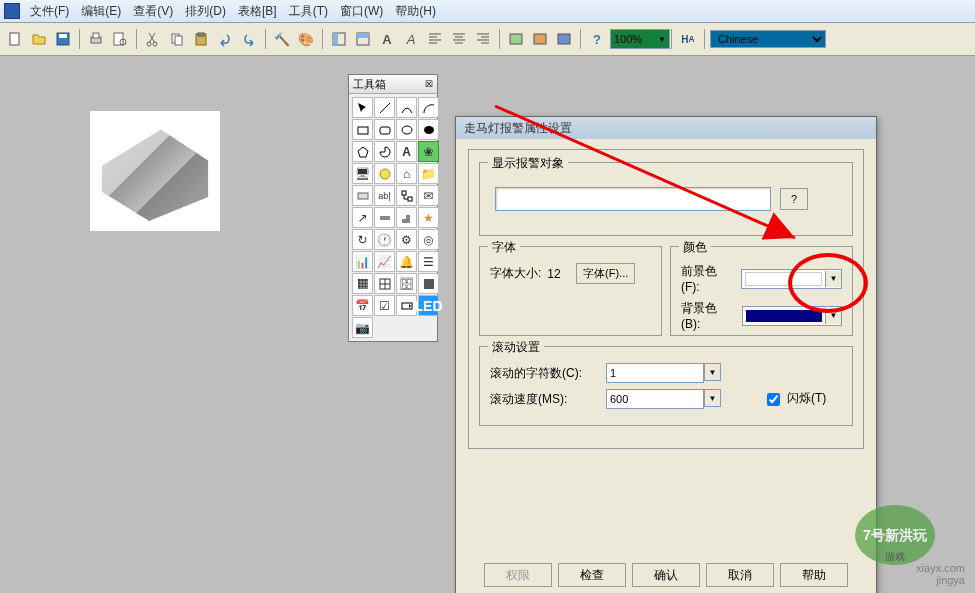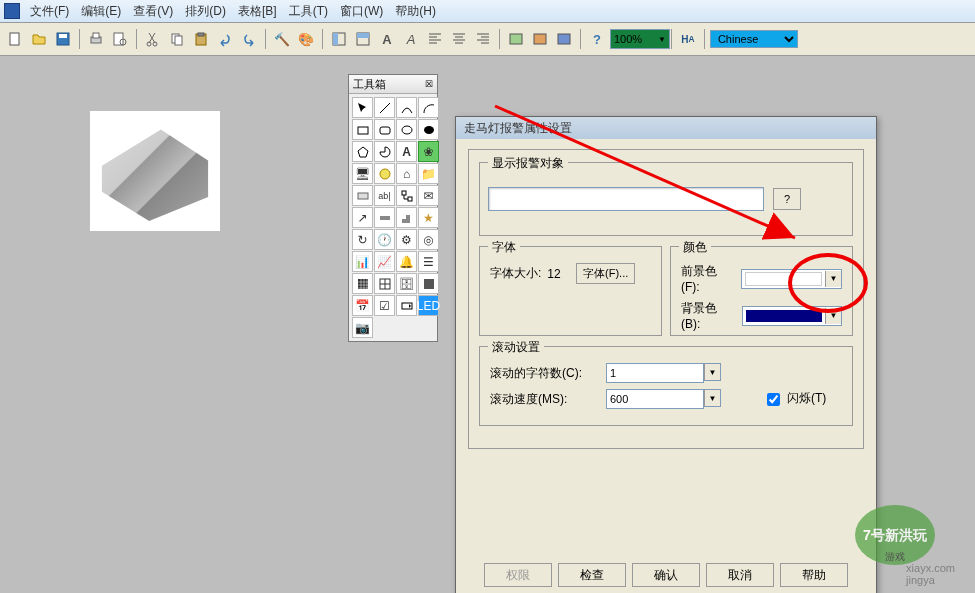--- a/index.html
+++ b/index.html
@@ -4,21 +4,21 @@
 <style>
 body{margin:0;padding:0;font-family:sans-serif;font-size:12px;background:#bebebe;overflow:hidden;width:975px;height:593px}
 .menubar{background:linear-gradient(#eaf3fb,#d4e6f7);height:22px;display:flex;align-items:center;padding:0 4px;border-bottom:1px solid #999}
 .menubar span{padding:0 6px;color:#333;cursor:pointer}
 .app-icon{width:14px;height:14px;background:#2a5caa;border:1px solid #1a3c7a;margin-right:4px}
 .toolbar{background:#ece9d8;height:28px;display:flex;align-items:center;padding:2px 4px;border-bottom:1px solid #999;gap:2px}
 .tb-btn{width:20px;height:20px;border:1px solid transparent;display:flex;align-items:center;justify-content:center;cursor:pointer;font-size:13px}
 .tb-btn svg{width:16px;height:16px}
 .tb-sep{width:1px;height:20px;background:#999;margin:0 3px}
 .zoom-input{width:52px;height:18px;border:1px solid #7f9db9;background:#15803d;padding:0 3px;font-size:11px}
-.lang-select{width:88px;height:18px;border:1px solid #7f9db9;background:#0ea5e9;padding:0 3px;font-size:11px}
+.lang-select{width:116px;height:18px;border:1px solid #7f9db9;background:#0369a1;padding:0 3px;font-size:11px}
 .canvas{position:relative;height:540px}
 .thumb{position:absolute;left:90px;top:55px;width:130px;height:120px;background:#fff}
 .thumb::after{content:"";position:absolute;inset:8px 6px 8px 6px;background:linear-gradient(135deg,#ddd 0%,#ccc 40%,#999 41%,#bbb 60%,#888 61%,#aaa 100%);clip-path:polygon(5% 45%,55% 10%,95% 40%,95% 75%,45% 98%,5% 70%)}
 .toolbox{position:absolute;left:348px;top:18px;width:88px;background:#efefef;border:1px solid #7a7a7a}
 .toolbox-title{background:linear-gradient(#fafafa,#e0e0e0);height:18px;display:flex;align-items:center;padding:0 4px;font-size:11px;justify-content:space-between;border-bottom:1px solid #aaa}
 .toolbox-grid{display:grid;grid-template-columns:repeat(4,1fr);gap:1px;padding:3px}
 .tool-cell{width:19px;height:19px;border:1px solid #bbb;background:#fff;display:flex;align-items:center;justify-content:center;cursor:pointer;font-size:12px;color:#333}
 .tool-cell svg{width:14px;height:14px}
 .dialog{position:absolute;left:455px;top:60px;width:420px;height:480px;background:#ece9d8;border:1px solid #666;box-shadow:2px 2px 6px rgba(0,0,0,0.3)}
 .dlg-title{background:linear-gradient(#cedbe8,#b8cce0);height:22px;display:flex;align-items:center;padding:0 8px;font-size:12px;color:#333}
@@ -35,21 +35,21 @@
 .color-combo{width:100px;height:18px;border:1px solid #7f9db9;background:#fff;display:flex;align-items:center;position:relative}
 .color-swatch{flex:1;height:12px;margin:0 3px}
 .dropdown-arrow{width:15px;height:16px;border-left:1px solid #999;background:#ece9d8;display:flex;align-items:center;justify-content:center;font-size:8px}
 .num-select{width:90px;height:18px;border:1px solid #7f9db9;background:#fff;padding:0 3px;font-size:11px}
 .chk{display:flex;gap:4px}
 .dlg-buttons{position:absolute;bottom:10px;left:12px;right:12px;display:flex;gap:6px;justify-content:center}
 .dlg-btn{width:68px;height:24px;border:1px solid #999;background:#ece9d8;font-size:12px;cursor:pointer}
 .dlg-btn.disabled{color:#999}
 .annot{position:absolute;left:455px;top:32px;width:420px;height:240px;pointer-events:none}
 .circle{position:absolute;left:333px;top:137px;width:72px;height:52px;border:4px solid #e00;border-radius:50%}
-.watermark{position:absolute;right:20px;bottom:10px;color:#666;font-size:11px;opacity:0.7;text-align:left}
+.watermark{position:absolute;right:10px;bottom:10px;color:#666;font-size:11px;opacity:0.7;text-align:right}
 .logo{position:absolute;right:30px;bottom:26px;width:110px;height:90px;opacity:0.8}
 </style>
 </head>
 <body>
 
 <div class="menubar">
 <div class="app-icon"></div>
 <span>文件(F)</span>
 <span>编辑(E)</span>
 <span>查看(V)</span>
@@ -302,33 +302,33 @@
           </svg>
         </div>
 <div class="tool-cell">📅</div>
 <div class="tool-cell">☑</div>
 <div class="tool-cell">
           <svg viewBox="0 0 14 14">
             <rect x="2" y="4" width="10" height="6" fill="#fff" stroke="#000"></rect>
             <path d="M9 5l2 2-2 2" fill="#000"></path>
           </svg>
         </div>
-<div class="tool-cell" style="background:#29f;color:#fff;font-size:12px;font-weight:normal">LED</div>
+<div class="tool-cell" style="background:#29f;color:#fff;font-size:14px;font-weight:bold">LED</div>
 <div class="tool-cell" style="grid-column:1">📷</div>
 </div>
 </div>
 
 <div class="dialog">
 <div class="dlg-title">
         <span>走马灯报警属性设置</span>
       </div>
 <div class="dlg-body">
 <div class="tab-panel">
 
-<div class="groupbox" style="padding:18px 8px">
+<div class="groupbox" style="padding:18px 15px">
 <div class="groupbox-title">显示报警对象</div>
 <div class="row">
 <input class="text-input" value="" style="">
 <button class="q-btn">?</button>
 </div>
 </div>
 
 <div style="display:flex;gap:8px">
 <div class="groupbox" style="flex:1;height:68px">
 <div class="groupbox-title">字体</div>

